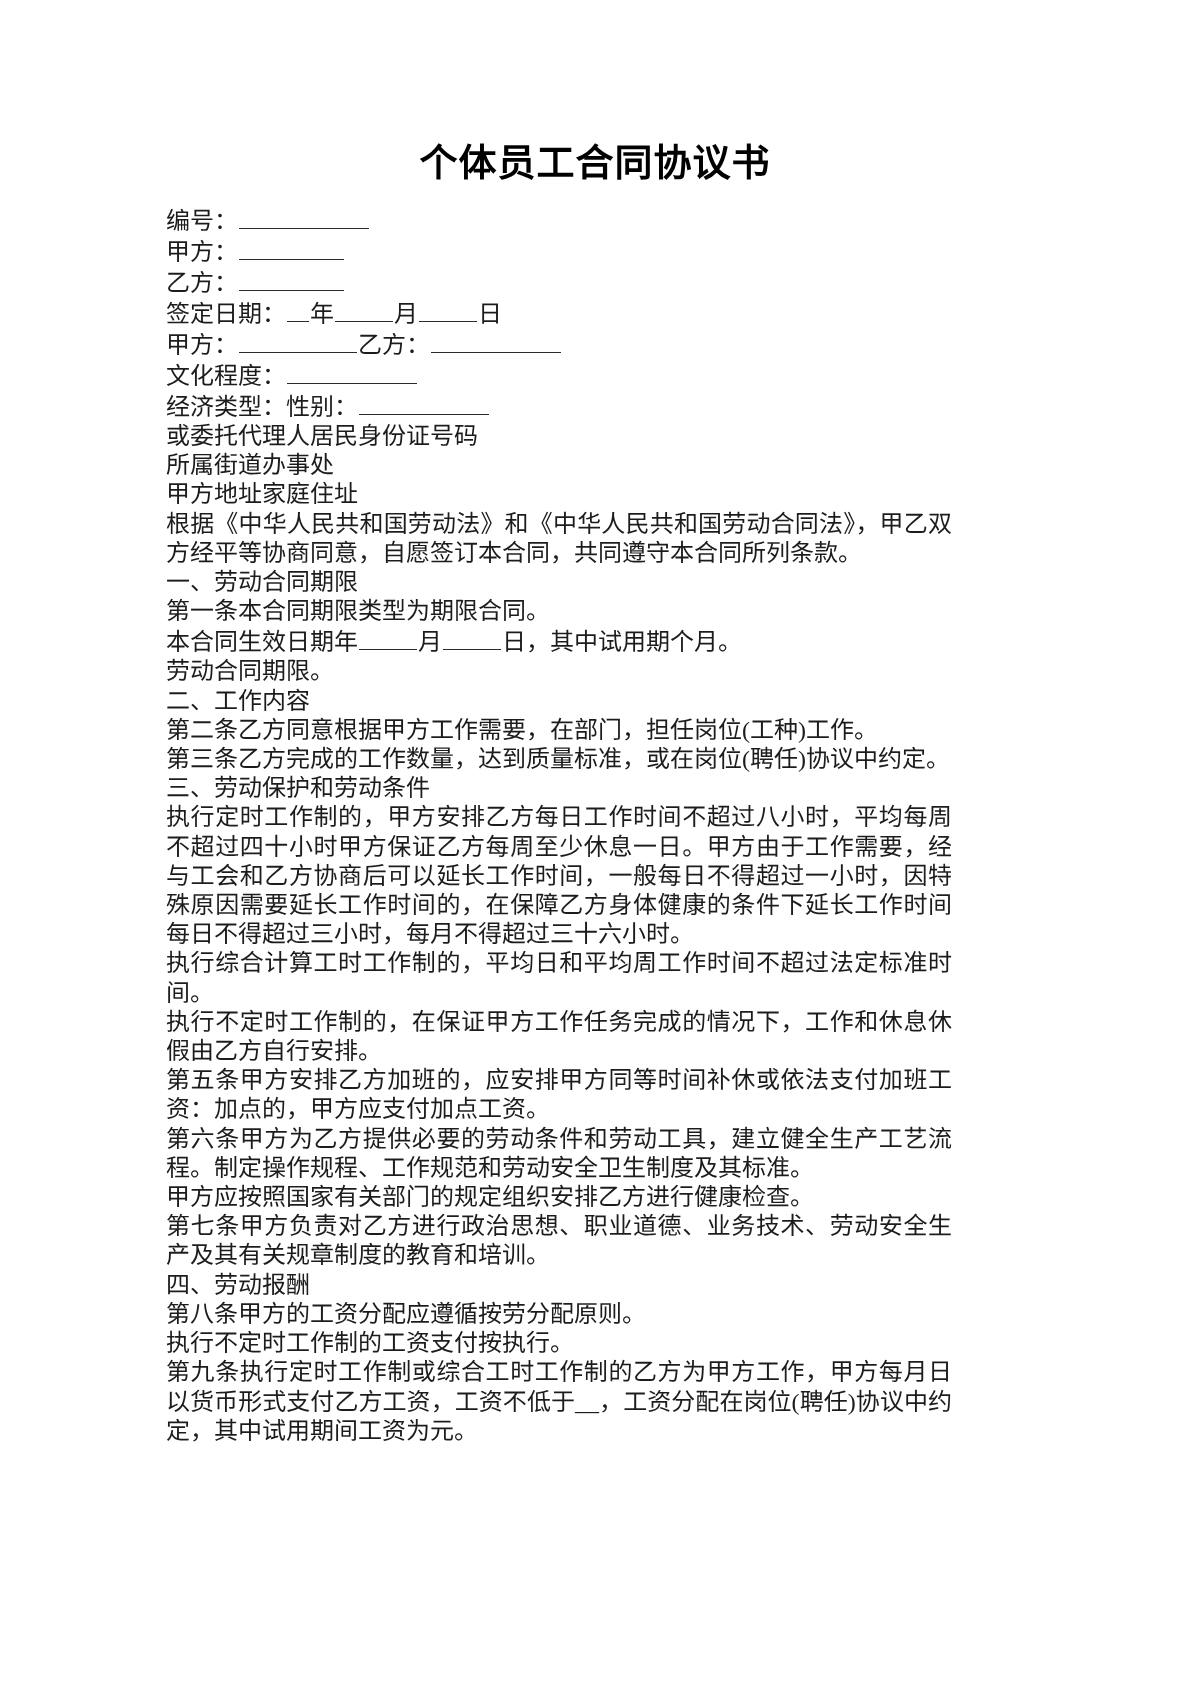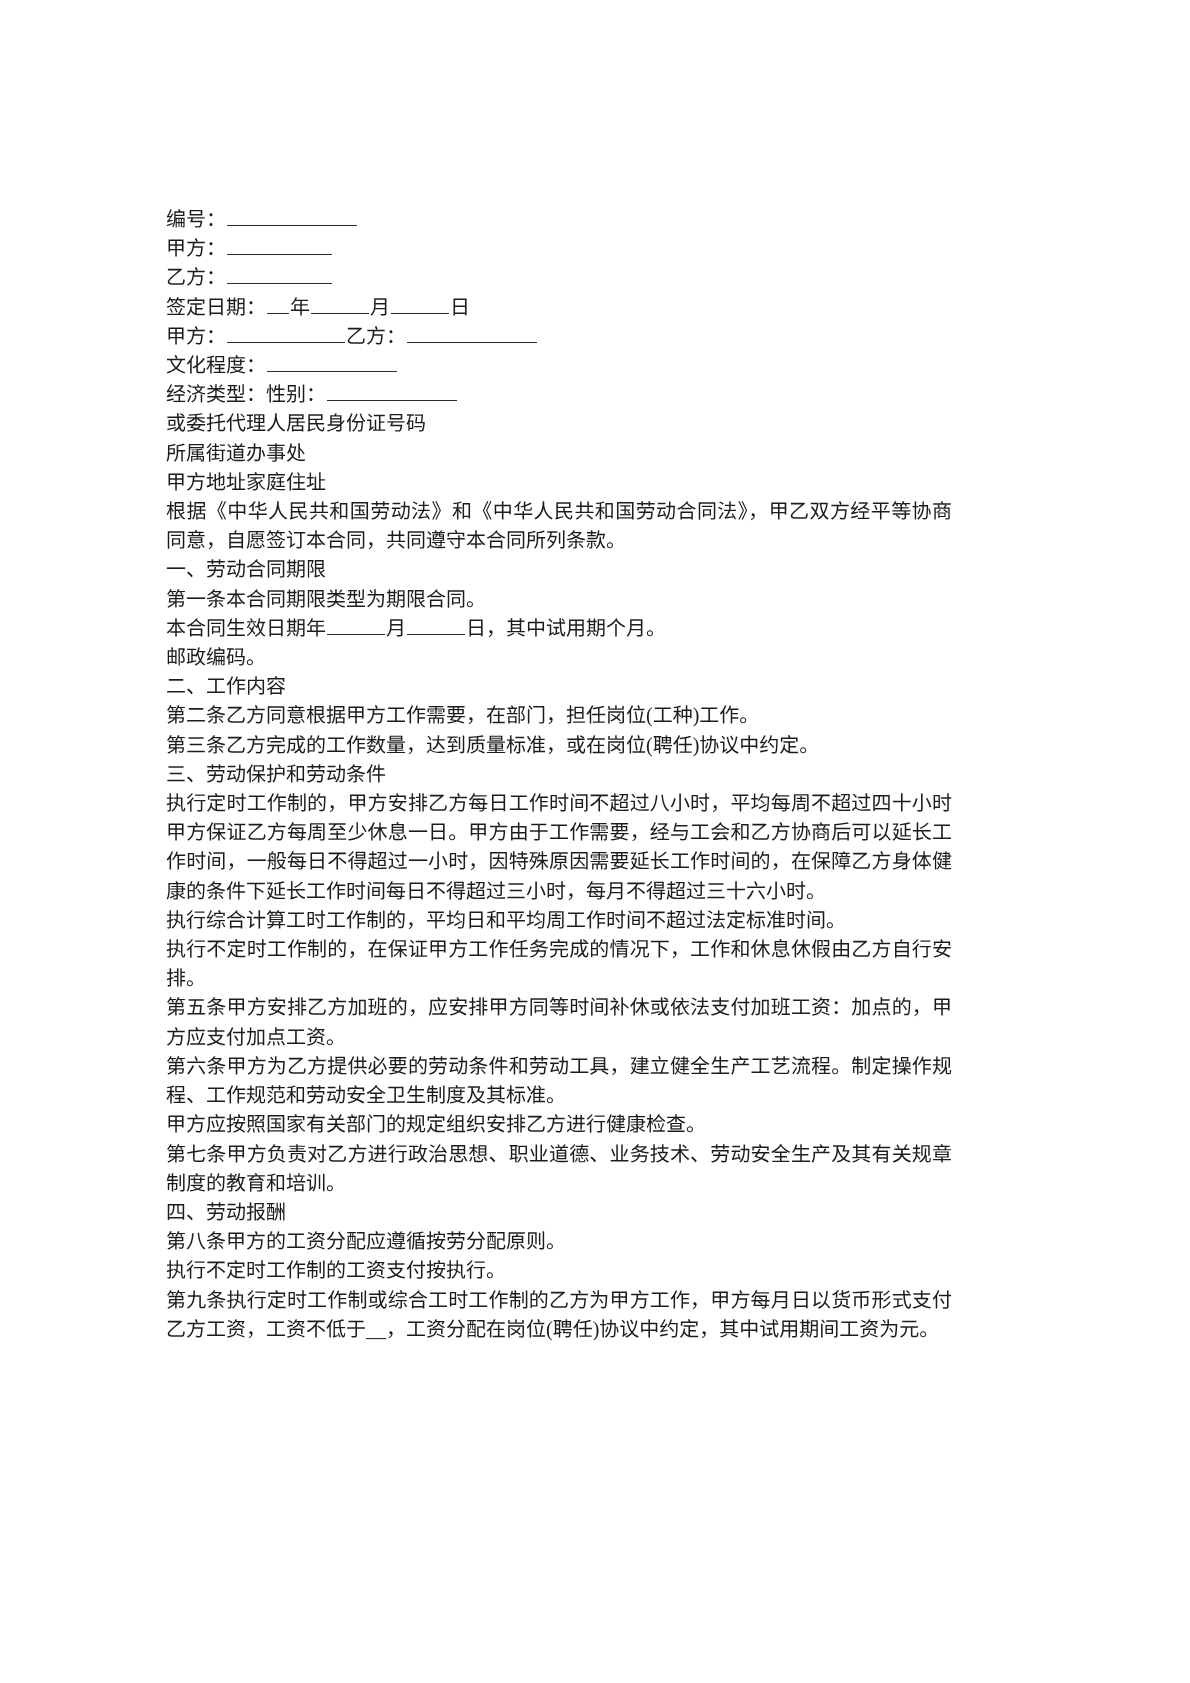--- a/index.html
+++ b/index.html
@@ -35,21 +35,21 @@
     color: #000000;
     white-space: nowrap;
   }
   .body-block {
     position: absolute;
     top: 205px;
     left: 166px;
     width: 786px;
   }
   .line {
-    font-size: 20px;
+    font-size: 24px;
     line-height: 29.2px;
     color: #1c1c1c;
     text-align: justify;
     text-justify: inter-ideograph;
     word-break: break-all;
     white-space: normal;
   }
   .line.nowrap {
     white-space: nowrap;
   }
@@ -65,20 +65,21 @@
   .blank.w-md  { width: 105px; }
   .blank.w-lg  { width: 118px; }
   .blank.w-xl  { width: 130px; }
   .seg { display: inline; }
 </style>
 </head>
 <body>
 
 <div class="page">
 
+  <div class="doc-title">个体员工合同协议书</div>
 
   <div class="body-block">
 
     <div class="line nowrap">
       <span class="seg">编号：</span><span class="blank w-xl"></span>
     </div>
 
     <div class="line nowrap">
       <span class="seg">甲方：</span><span class="blank w-md"></span>
     </div>
@@ -111,21 +112,21 @@
 
     <div class="line">甲方地址家庭住址</div>
 
     <div class="line">根据《中华人民共和国劳动法》和《中华人民共和国劳动合同法》，甲乙双方经平等协商同意，自愿签订本合同，共同遵守本合同所列条款。</div>
 
     <div class="line">一、劳动合同期限</div>
     <div class="line">第一条本合同期限类型为期限合同。</div>
     <div class="line nowrap">
       <span class="seg">本合同生效日期年</span><span class="blank w-sm"></span><span class="seg">月</span><span class="blank w-sm"></span><span class="seg">日，其中试用期个月。</span>
     </div>
-    <div class="line">邮政编码。</div>
+    <div class="line">劳动合同期限。</div>
 
     <div class="line">二、工作内容</div>
     <div class="line">第二条乙方同意根据甲方工作需要，在部门，担任岗位(工种)工作。</div>
     <div class="line">第三条乙方完成的工作数量，达到质量标准，或在岗位(聘任)协议中约定。</div>
 
     <div class="line">三、劳动保护和劳动条件</div>
     <div class="line">执行定时工作制的，甲方安排乙方每日工作时间不超过八小时，平均每周不超过四十小时甲方保证乙方每周至少休息一日。甲方由于工作需要，经与工会和乙方协商后可以延长工作时间，一般每日不得超过一小时，因特殊原因需要延长工作时间的，在保障乙方身体健康的条件下延长工作时间每日不得超过三小时，每月不得超过三十六小时。</div>
     <div class="line">执行综合计算工时工作制的，平均日和平均周工作时间不超过法定标准时间。</div>
     <div class="line">执行不定时工作制的，在保证甲方工作任务完成的情况下，工作和休息休假由乙方自行安排。</div>
     <div class="line">第五条甲方安排乙方加班的，应安排甲方同等时间补休或依法支付加班工资：加点的，甲方应支付加点工资。</div>

